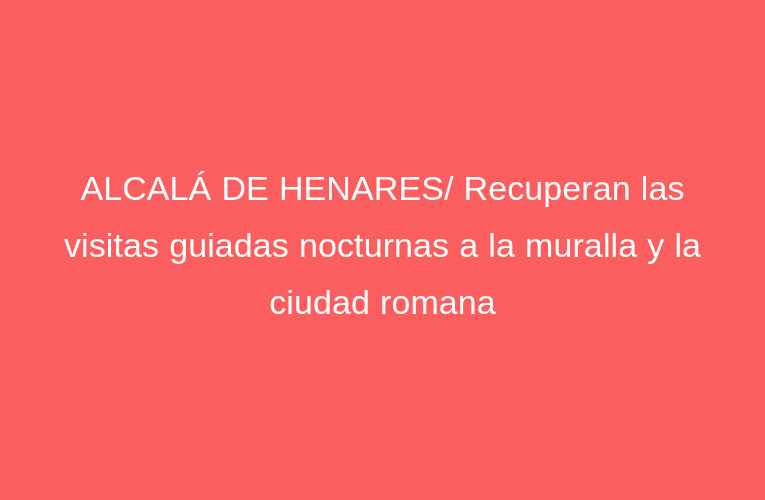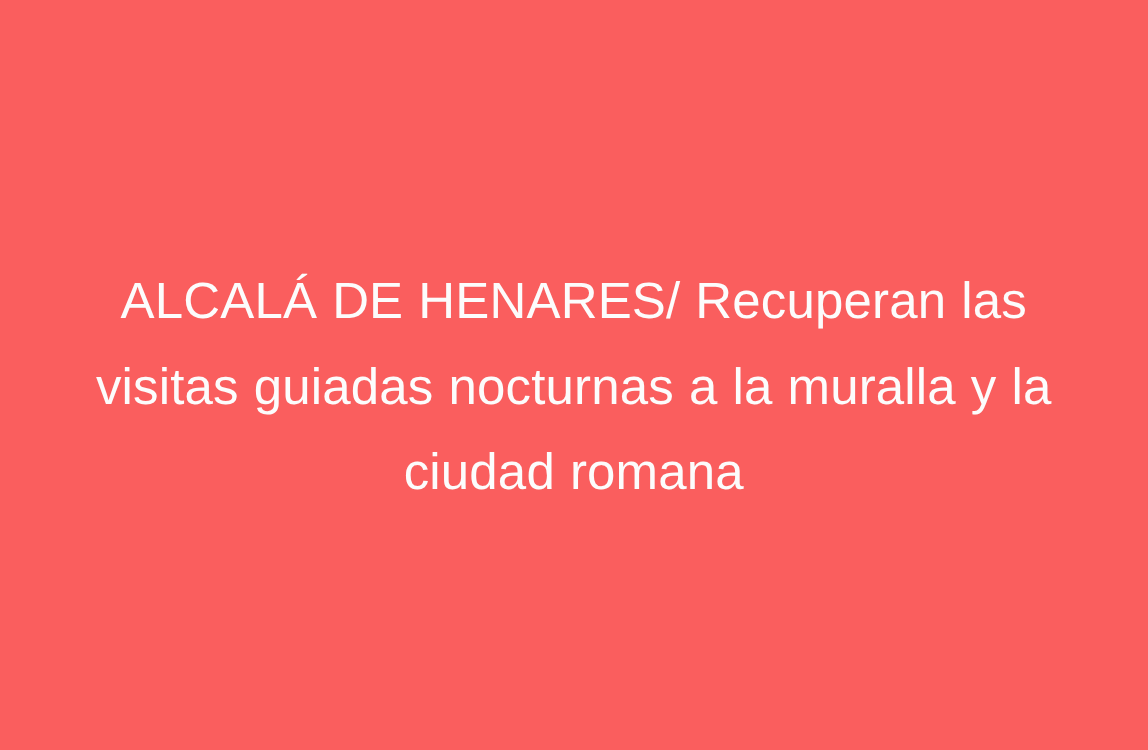--- a/index.html
+++ b/index.html
@@ -20,21 +20,20 @@
   .hero-card {
     position: relative;
     box-sizing: border-box;
     width: 765px;
     height: 500px;
     background-color: #fa5e5e;
     display: flex;
     flex-direction: column;
     align-items: center;
     justify-content: flex-start;
-    gap: 13px;
   }
 
   
   .hero-spacer-top {
     width: 100%;
     height: 160px;
     flex: 0 0 auto;
   }
 
   

